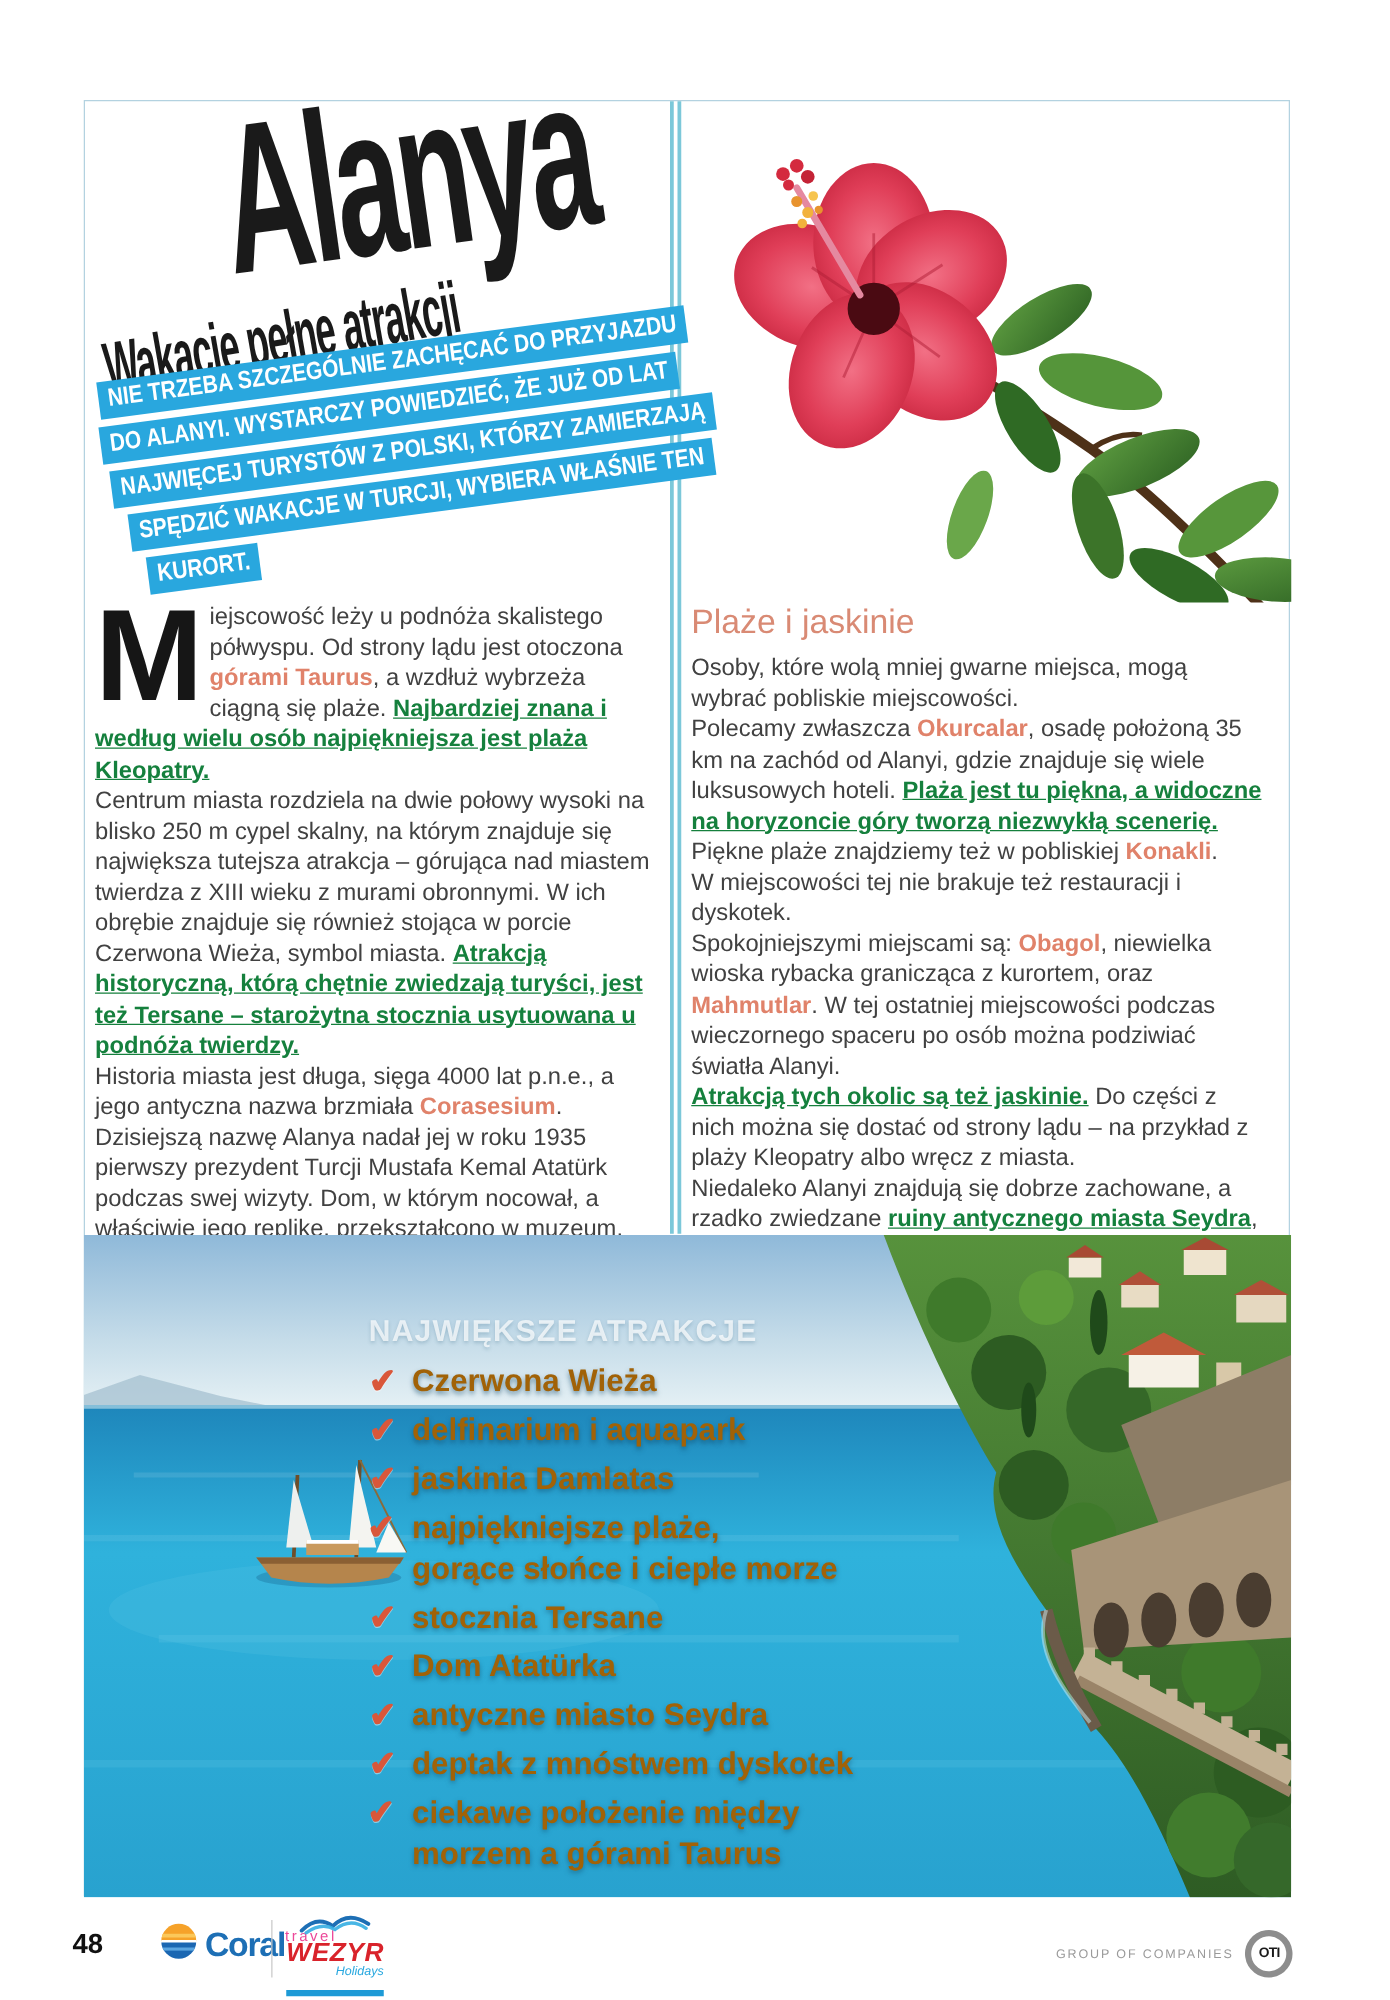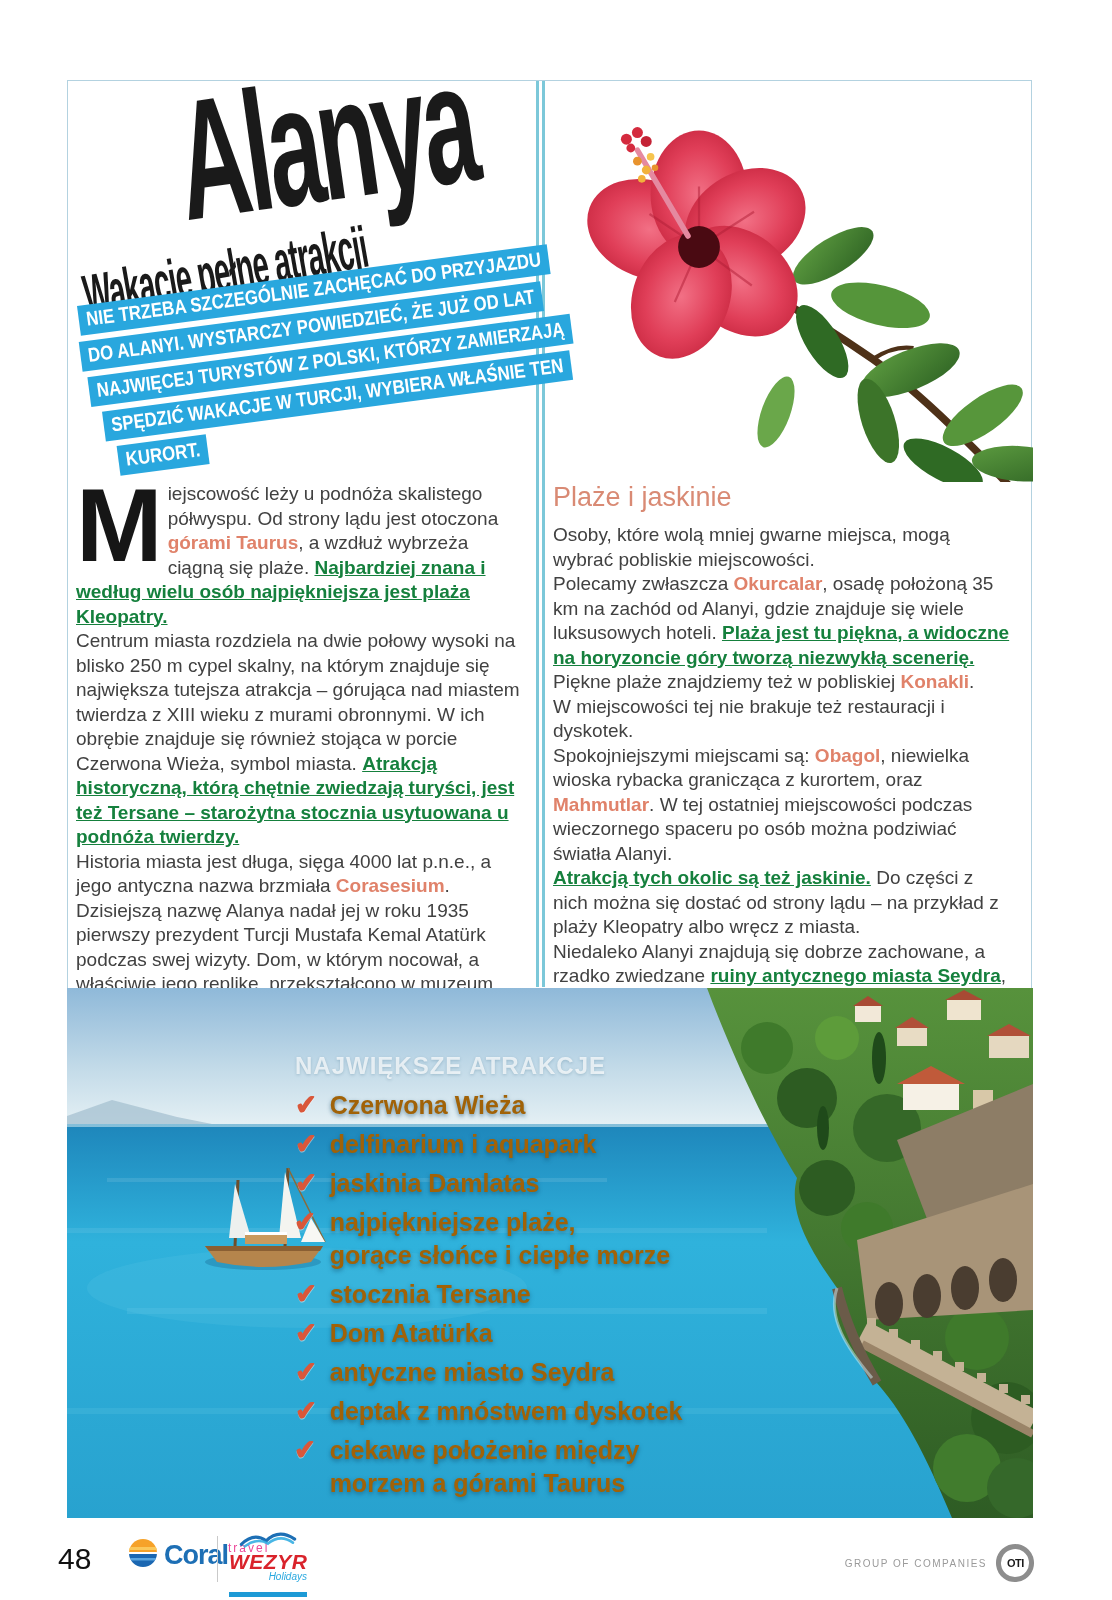--- a/index.html
+++ b/index.html
@@ -50,21 +50,21 @@
     color:rgba(255,255,255,0.72);text-shadow:0 1px 3px rgba(40,90,120,0.25);
     margin:0 0 9px 0;}
   .attr-item{display:flex;gap:12px;margin-bottom:6px;}
   .check{color:#d9573a;font-size:27px;line-height:33px;font-weight:bold;
     text-shadow:0 1px 0 rgba(255,255,255,0.45);transform:rotate(-4deg);}
   .attr-text{white-space:pre-line;color:#a16207;font-size:25px;font-weight:bold;line-height:33px;
     text-shadow:0 2px 4px rgba(15,70,100,0.55);}
 
   
   .footer{position:absolute;left:0;top:1528px;width:1112px;height:72px;}
-  .page-num{position:absolute;left:58px;top:14px;font-size:30px;font-weight:normal;color:#111;}
+  .page-num{position:absolute;left:58px;top:14px;font-size:22px;font-weight:bold;color:#111;}
   .coral{position:absolute;left:128px;top:10px;display:flex;align-items:center;gap:6px;}
   .coral-text{display:flex;flex-direction:row;align-items:flex-start;}
   .coral-name{font-size:27px;line-height:26px;font-weight:bold;color:#1d6fb5;letter-spacing:-1px;}
   .coral-sub{font-size:12px;color:#ec4899;letter-spacing:2px;line-height:12px;}
   .footer-divider{position:absolute;left:217px;top:8px;width:1px;height:46px;background:#c9c9c9;}
   .wezyr{position:absolute;left:229px;top:4px;width:78px;text-align:center;}
   .wezyr-name{font-size:21px;line-height:20px;font-weight:bold;font-style:italic;
     color:#d9232b;letter-spacing:0.5px;}
   .wezyr-sub{font-size:10px;color:#29a8df;font-style:italic;text-align:right;line-height:10px;}
   .wezyr-bar{position:absolute;left:229px;top:64px;width:78px;height:5px;background:#1d9ad6;}

